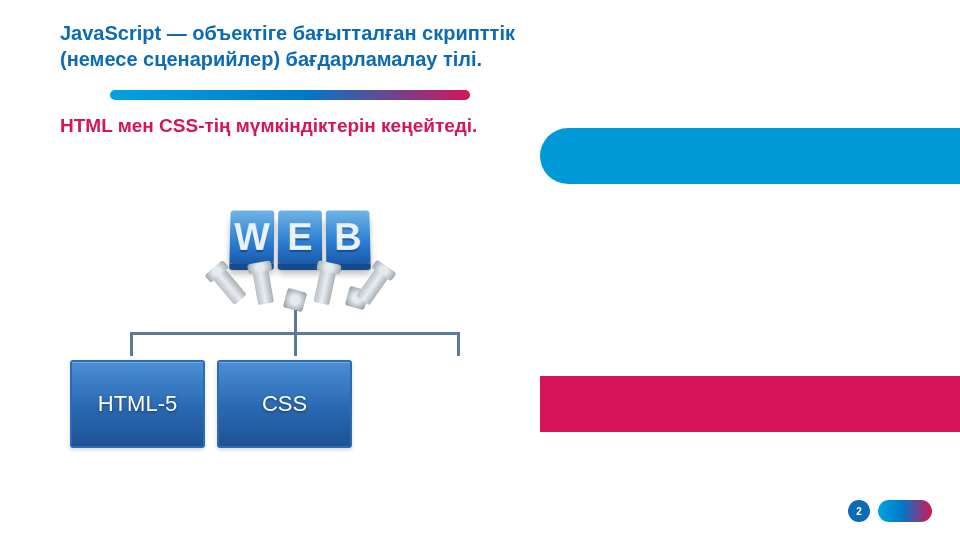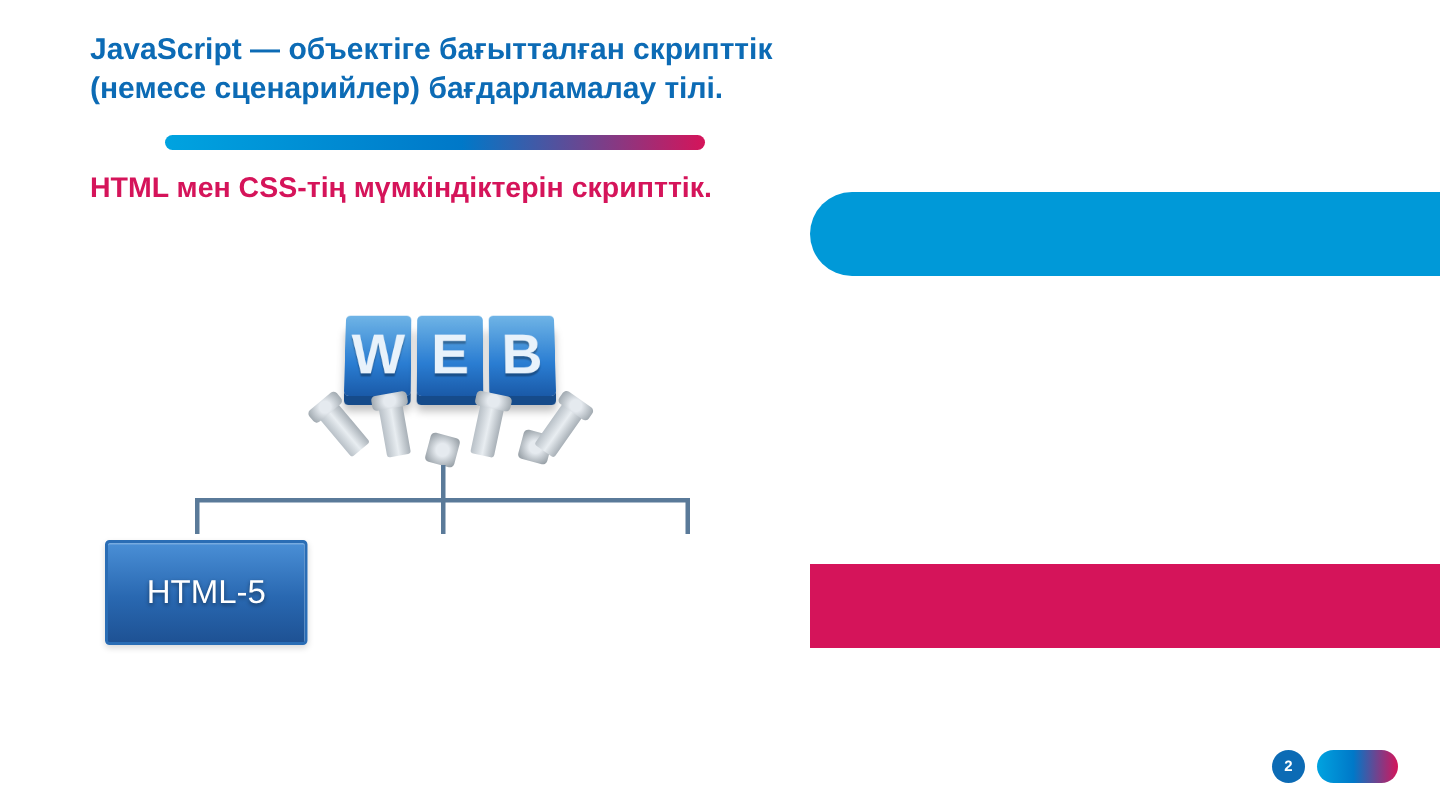--- a/index.html
+++ b/index.html
@@ -116,21 +116,21 @@
   .conn-vert { position:absolute; top:22px; width:3px; height:24px; background:#5a7a99; }
   .tech-boxes {
     position: absolute;
     left: 0;
     top: 150px;
     display: flex;
     gap: 12px;
   }
   .tech-box {
     width: 135px;
-    height: 70px;
+    height: 88px;
     background: linear-gradient(180deg, #4a8fd6 0%, #2968b1 55%, #1e5294 100%);
     border: 2px solid #2a6db5;
     border-radius: 3px;
     color: #fff;
     font-size: 22px;
     font-weight: 400;
     display:flex; align-items:center; justify-content:center;
     text-shadow: 0 1px 3px rgba(0,0,0,.45);
     box-shadow: inset 0 1px 0 rgba(255,255,255,.25), 0 2px 4px rgba(0,0,0,.15);
   }
@@ -162,21 +162,21 @@
     width:54px; height:22px; border-radius:11px;
     background: linear-gradient(90deg,#00a3e0 0%, #0078c8 45%, #d5145a 100%);
   }
 </style>
 </head>
 <body>
 
 <div class="content-left">
   <div class="title1">JavaScript — объектіге бағытталған скрипттік (немесе сценарийлер) бағдарламалау тілі.</div>
   <div class="divider"></div>
-  <div class="title2">HTML мен CSS-тің мүмкіндіктерін скрипттік.</div>
+  <div class="title2">HTML мен CSS-тің мүмкіндіктерін кеңейтеді.</div>
 </div>
 
 <div class="diagram">
   <div class="web-block">
     <div class="web-letters">
       <span>W</span>
       <span>E</span>
       <span>B</span>
     </div>
   </div>
@@ -190,20 +190,21 @@
   </div>
   <div class="connector">
     <div class="conn-vert-top"></div>
     <div class="conn-horiz"></div>
     <div class="conn-vert" style="left:0"></div>
     <div class="conn-vert" style="left:164px"></div>
     <div class="conn-vert" style="left:327px"></div>
   </div>
   <div class="tech-boxes">
     <div class="tech-box">HTML-5</div>
+    <div class="tech-box">CSS</div>
   </div>
 </div>
 
 <div class="deco-blue"></div>
 <div class="deco-pink"></div>
 
 <div class="footer">
   <div class="page-dot">2</div>
   <div class="page-pill"></div>
 </div>

